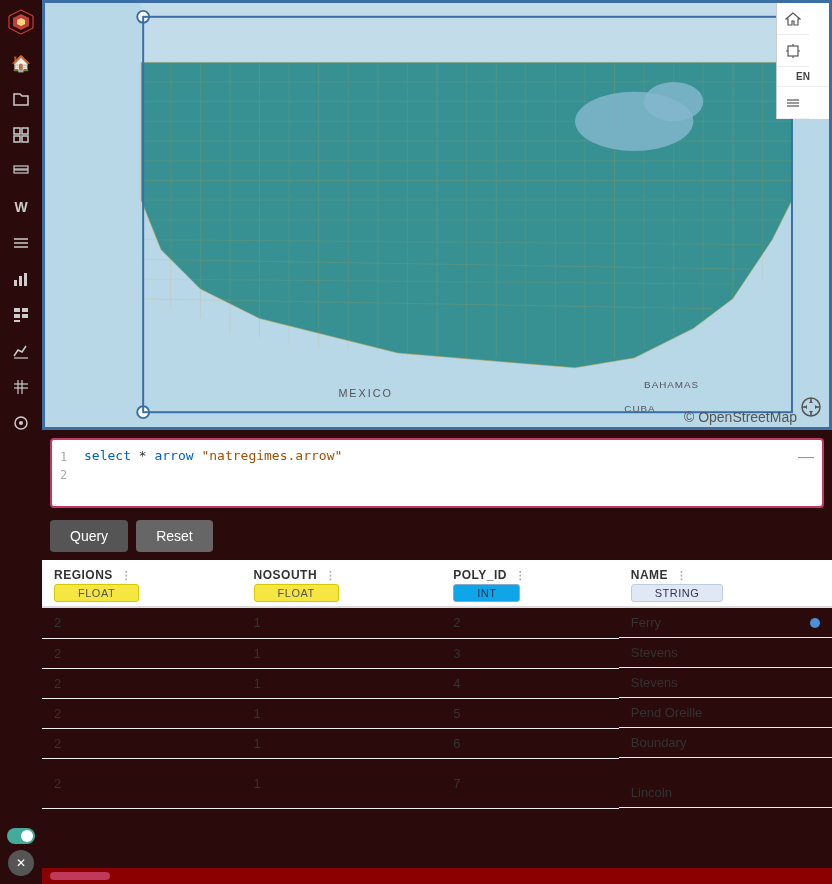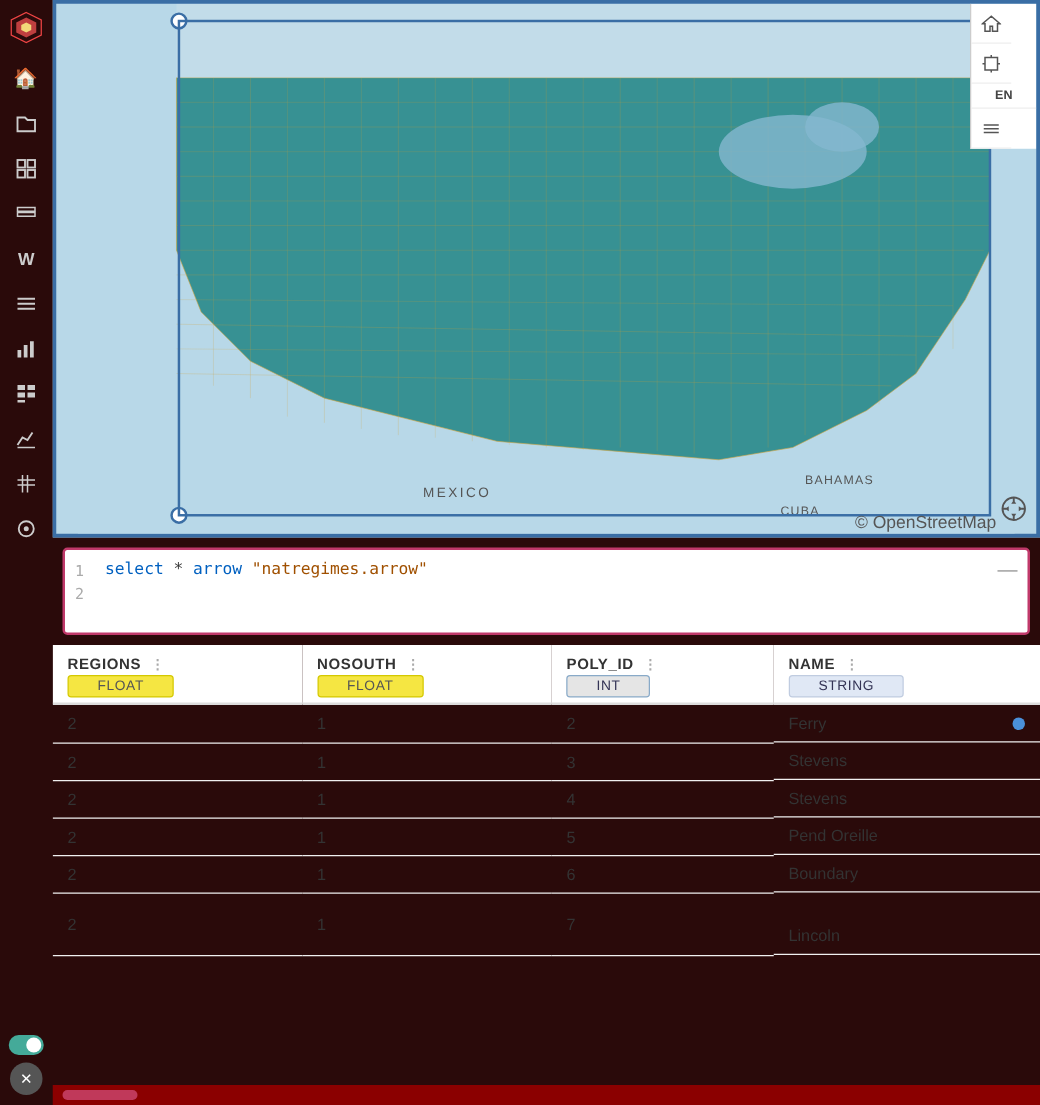--- a/index.html
+++ b/index.html
@@ -219,21 +219,21 @@
     }
     .type-badge {
       display: inline-block;
       padding: 2px 23px;
       border-radius: 3px;
       font-size: 11px;
       font-weight: 500;
       margin-top: 2px;
     }
     .type-float { background: #f5e642; color: #555; border: 1px solid #d4c800; }
-    .type-int { background: #e5e5e5; color: #335; border: 1px solid #89aac8; }
+    .type-int { background: #0ea5e9; color: #335; border: 1px solid #89aac8; }
     .type-string { background: #e0e8f5; color: #335; border: 1px solid #c0cce0; }
     td {
       padding: 7px 12px;
       color: #333;
       border-bottom: 1px solid #f0f0f0;
     }
     .dot-indicator {
       width: 10px; height: 10px;
       background: #4a90d9;
       border-radius: 50%;
@@ -469,20 +469,24 @@
         <span class="sql-string"> "natregimes.arrow"</span>
       </span>
       <span class="sql-cursor">—</span>
     </div>
     <div class="sql-line">
       <span class="sql-line-num">2</span>
       <span class="sql-content">&nbsp;</span>
     </div>
   </div>
 
+  <div class="btn-row">
+    <button class="btn btn-query">Query</button>
+    <button class="btn btn-reset">Reset</button>
+  </div>
 
   <div class="table-container">
     <table>
       <thead>
         <tr>
           <th>
             REGIONS <span class="col-menu">⋮</span>
             <br><span class="type-badge type-float">float</span>
           </th>
           <th>

